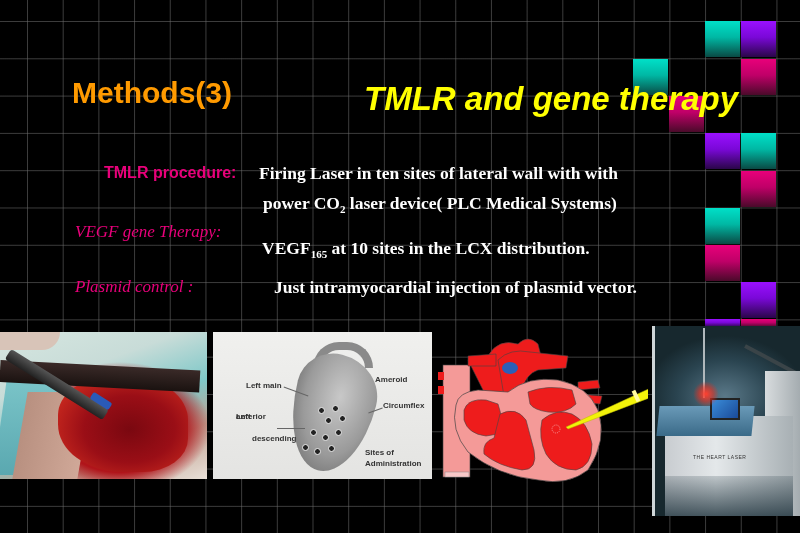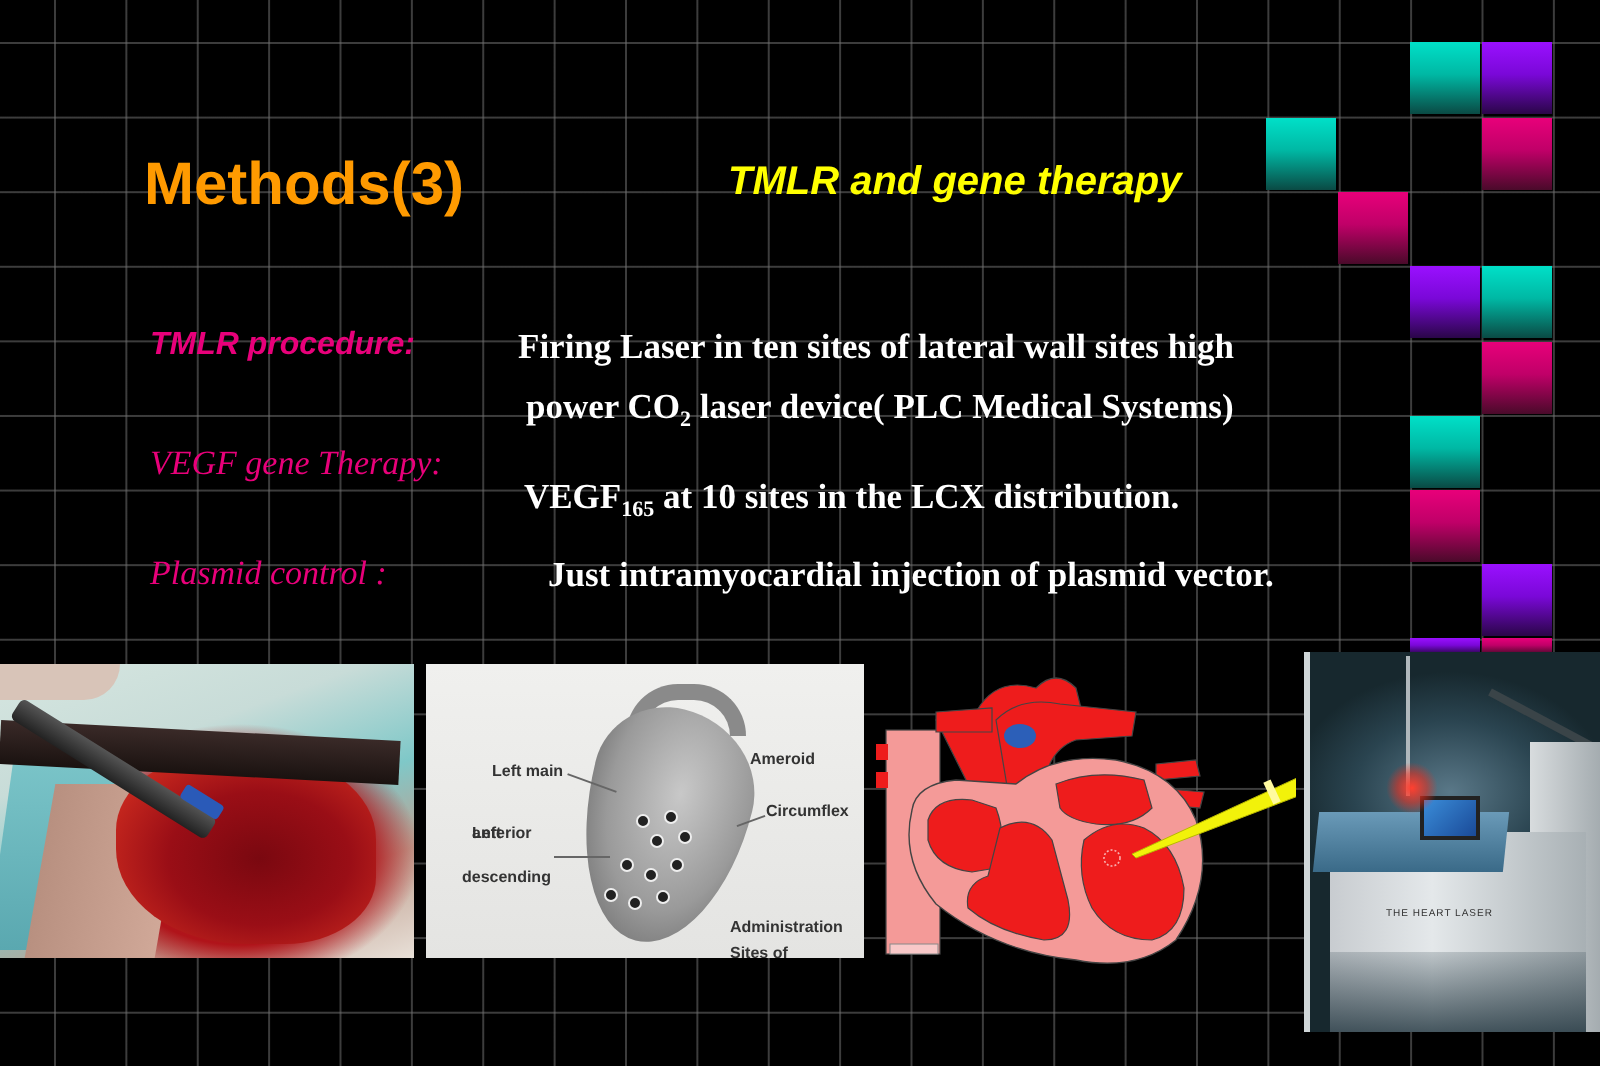--- a/index.html
+++ b/index.html
@@ -19,25 +19,25 @@
   .tile.purple { background: linear-gradient(to bottom, #9a10ff 0%, #7a08d8 45%, #2a0648 100%); }
   .tile.magenta { background: linear-gradient(to bottom, #e8007a 0%, #c00068 45%, #4a0a2a 100%); }
 
   .title-left {
     position: absolute; left: 72px; top: 76px;
     font-family: "Liberation Sans", sans-serif; font-weight: bold; font-size: 30px;
     color: #ff9a00; letter-spacing: 0px;
   }
   .title-right {
     position: absolute; left: 364px; top: 80px;
-    font-family: "Liberation Sans", sans-serif; font-weight: bold; font-style: italic; font-size: 20px;
+    font-family: "Liberation Sans", sans-serif; font-weight: bold; font-style: italic; font-size: 33px;
     color: #ffff00;
   }
   .row { position: absolute; font-size: 17.5px; line-height: 22px; white-space: nowrap; }
-  .lbl-sans { font-family: "Liberation Sans", sans-serif; font-weight: bold; font-style: italic; color: #e8007a; font-size: 16px; }
+  .lbl-sans { font-family: "Liberation Sans", sans-serif; font-weight: bold; color: #e8007a; font-size: 16px; margin-left: 29px; }
   .lbl-serif { font-family: "Liberation Serif", serif; font-style: italic; color: #e8007a; font-size: 17px; }
   .desc { font-family: "Liberation Serif", serif; font-weight: bold; color: #ffffff; font-size: 17.5px; }
   .desc sub { font-size: 11px; vertical-align: -4px; }
 
   .photo { position: absolute; overflow: hidden; }
   .surgery {
     left: 0; top: 332px; width: 207px; height: 147px;
     background:
       radial-gradient(ellipse 55px 45px at 125px 95px, #8a0a10 0%, #a8121a 60%, transparent 100%),
       radial-gradient(ellipse 90px 65px at 120px 95px, #c01820 0%, #b0141a 70%, transparent 100%),
@@ -97,21 +97,21 @@
   <div class="tile teal" style="left:705px; top:208px;"></div>
   <div class="tile magenta" style="left:705px; top:245px;"></div>
   <div class="tile purple" style="left:741px; top:282px;"></div>
   <div class="tile purple" style="left:705px; top:319px; height:8px;"></div>
   <div class="tile magenta" style="left:741px; top:319px; height:8px;"></div>
 
   <div class="title-left">Methods(3)</div>
   <div class="title-right">TMLR and gene therapy</div>
 
   <div class="row lbl-sans" style="left:75px; top:162px;">TMLR procedure:</div>
-  <div class="row desc" style="left:259px; top:162px;">Firing Laser in ten sites of  lateral wall sites high</div>
+  <div class="row desc" style="left:259px; top:162px;">Firing Laser in ten sites of  lateral wall with with</div>
   <div class="row desc" style="left:263px; top:192px;">
     <span>power CO</span><sub>2</sub><span> laser device( PLC Medical Systems)</span>
   </div>
 
   <div class="row lbl-serif" style="left:75px; top:221px;">VEGF gene Therapy:</div>
   <div class="row desc" style="left:262px; top:237px;">
     <span>VEGF</span><sub>165</sub><span> at 10 sites in the LCX distribution.</span>
   </div>
 
   <div class="row lbl-serif" style="left:75px; top:276px;">Plasmid control :</div>
@@ -142,23 +142,23 @@
       <div class="dot" style="left:8px; top:43px;"></div>
       <div class="dot" style="left:22px; top:40px;"></div>
     </div>
     <div class="dlabel" style="left:33px; top:49px;">Left main</div>
     <div class="leader" style="left:70px; top:59px; width:26px; transform:rotate(20deg);"></div>
     <div class="dlabel" style="left:162px; top:43px;">Ameroid</div>
     <div class="dlabel" style="left:170px; top:69px;">Circumflex</div>
     <div class="leader" style="left:155px; top:78px; width:15px; transform:rotate(-20deg);"></div>
     <div class="dlabel" style="left:23px; top:80px;">Left</div>
     <div class="dlabel" style="left:23px; top:80px;">anterior</div>
-    <div class="dlabel" style="left:18px; top:102px;">descending</div>
+    <div class="dlabel" style="left:39px; top:102px;">descending</div>
     <div class="leader" style="left:64px; top:96px; width:28px;"></div>
-    <div class="dlabel" style="left:152px; top:116px;margin-top:24px;">Sites of</div>
+    <div class="dlabel" style="left:152px; top:116px;">Sites of</div>
     <div class="dlabel" style="left:152px; top:127px;">Administration</div>
   </div>
 
   <svg class="heart-svg" width="210" height="152" viewBox="0 0 210 152">
 
     <rect x="5" y="35" width="27" height="112" fill="#f49a98" stroke="#444" stroke-width="0.6"></rect>
     <rect x="0" y="42" width="6" height="8" fill="#ee1c1c"></rect>
     <rect x="0" y="56" width="6" height="8" fill="#ee1c1c"></rect>
     <rect x="7" y="142" width="24" height="5" fill="#f8c8c8" stroke="#888" stroke-width="0.5"></rect>
 

